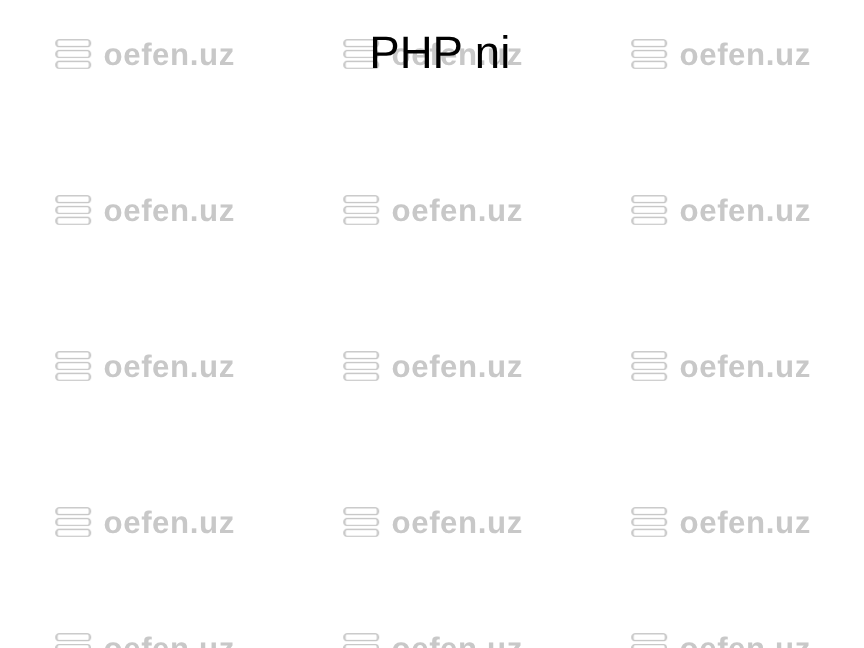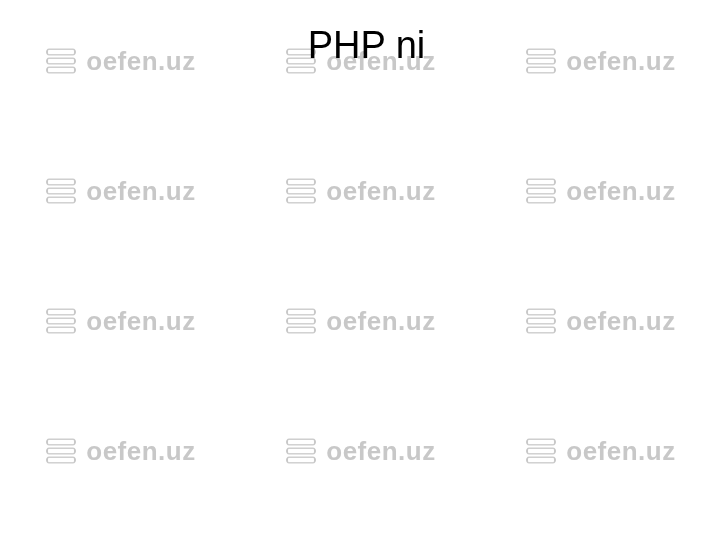--- a/index.html
+++ b/index.html
@@ -10,21 +10,20 @@
     overflow: hidden;
     font-family: Arial, Helvetica, sans-serif;
     background: #ffffff;
     position: relative;
   }
   .watermark-layer {
     position: absolute;
     inset: 0;
     pointer-events: none;
     z-index: 0;
-    margin-top: 16px;
   }
   .wm-row {
     position: absolute;
     left: 0;
     width: 720px;
     height: 70px;
     display: flex;
     justify-content: space-around;
     align-items: center;
   }

